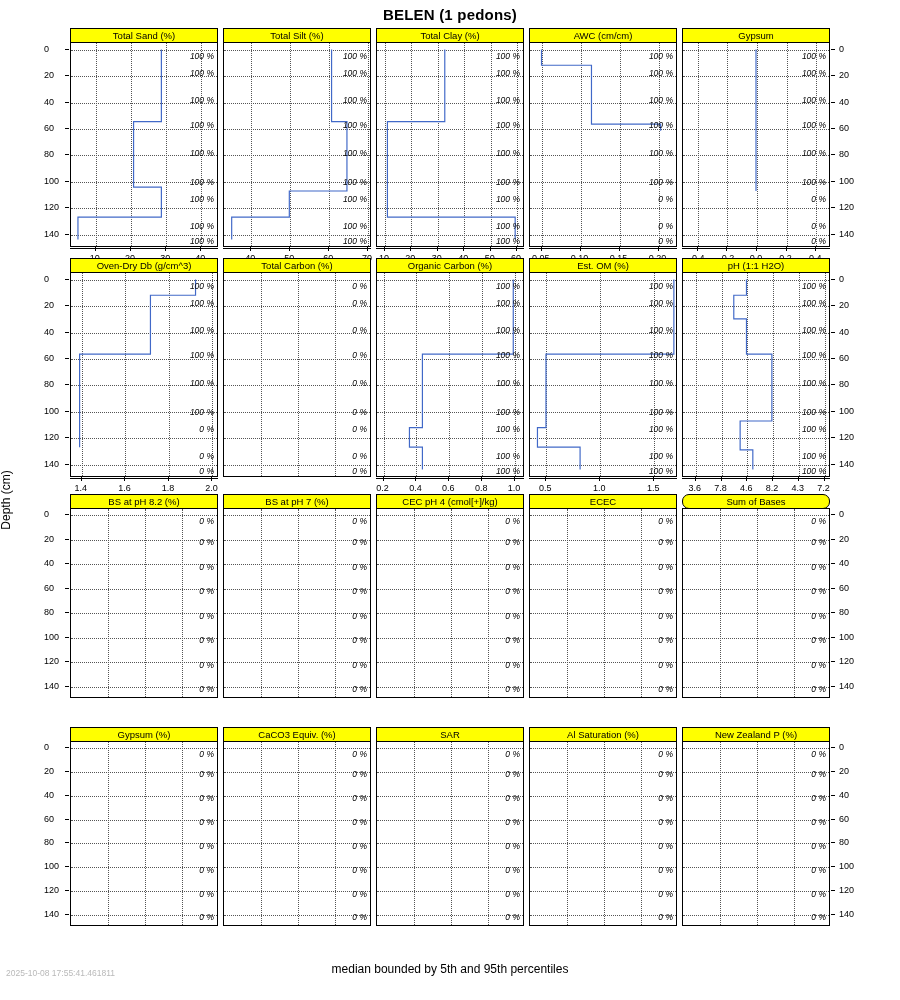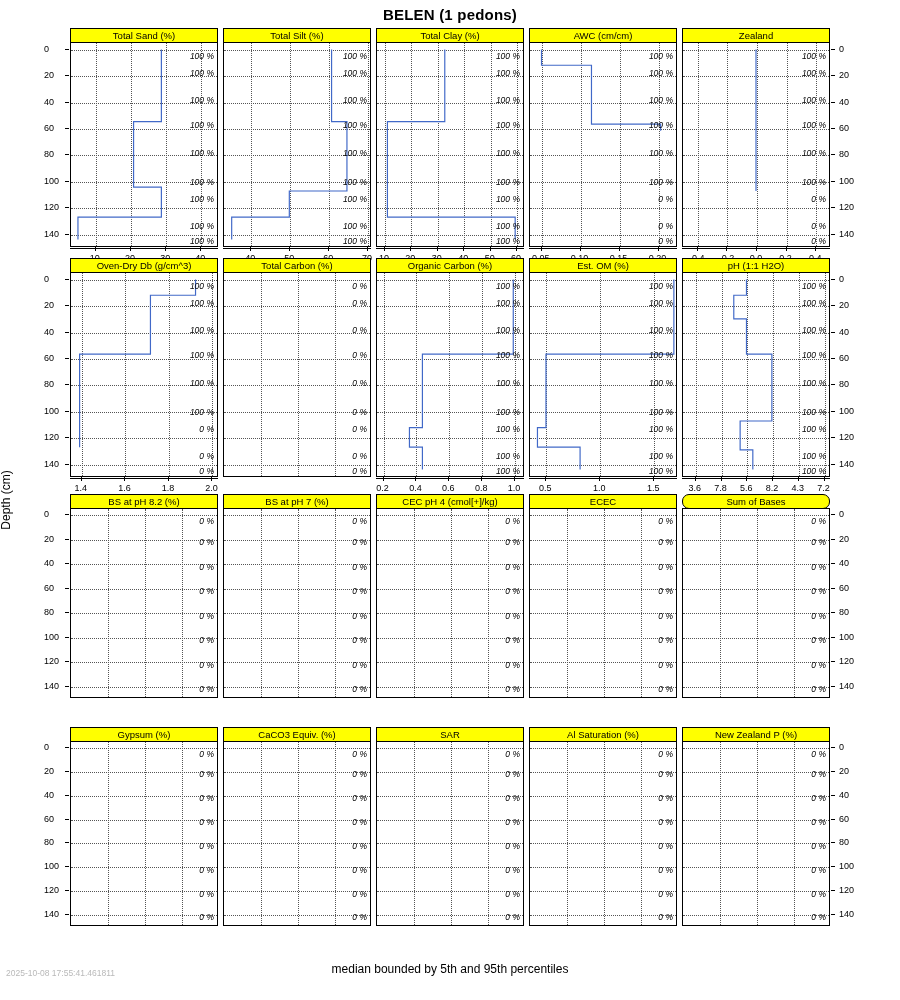--- a/index.html
+++ b/index.html
@@ -211,21 +211,21 @@
         <div class="xtick" style="left: 11.6842px; top: 225px;">0.05</div>
         <div class="tickmark-x" style="left: 50.6316px; top: 219px;"></div>
         <div class="xtick" style="left: 50.6316px; top: 225px;">0.10</div>
         <div class="tickmark-x" style="left: 89.5789px; top: 219px;"></div>
         <div class="xtick" style="left: 89.5789px; top: 225px;">0.15</div>
         <div class="tickmark-x" style="left: 128.526px; top: 219px;"></div>
         <div class="xtick" style="left: 128.526px; top: 225px;">0.20</div>
         <div class="axisline" style="left: 0px; width: 148px; top: 220px;"></div>
       </div>
       <div class="panel" style="left: 682px; width: 148px;">
-        <div class="strip" style="background: rgb(255, 255, 0);">Zealand</div>
+        <div class="strip" style="background: rgb(255, 255, 0);">Gypsum</div>
         <div class="plotbox" style="height: 205px;">
           <div class="gridv" style="left: 14.8px;"></div>
           <div class="gridv" style="left: 44.4px;"></div>
           <div class="gridv" style="left: 74px;"></div>
           <div class="gridv" style="left: 103.6px;"></div>
           <div class="gridv" style="left: 133.2px;"></div>
           <div class="gridh" style="top: 6.6129px;"></div>
           <div class="gridh" style="top: 33.0645px;"></div>
           <div class="gridh" style="top: 59.5161px;"></div>
           <div class="gridh" style="top: 85.9677px;"></div>
@@ -459,21 +459,21 @@
           <div class="lbl" style="top: 138.871px; color: rgb(0, 0, 0);">100 %</div>
           <div class="lbl" style="top: 156.065px; color: rgb(0, 0, 0);">100 %</div>
           <div class="lbl" style="top: 182.516px; color: rgb(0, 0, 0);">100 %</div>
           <div class="lbl" style="top: 198.387px; color: rgb(0, 0, 0);">100 %</div>
         </div>
         <div class="tickmark-x" style="left: 12.8696px; top: 219px;"></div>
         <div class="xtick" style="left: 12.8696px; top: 225px;">3.6</div>
         <div class="tickmark-x" style="left: 38.6087px; top: 219px;"></div>
         <div class="xtick" style="left: 38.6087px; top: 225px;">7.8</div>
         <div class="tickmark-x" style="left: 64.3478px; top: 219px;"></div>
-        <div class="xtick" style="left: 64.3478px; top: 225px;">5.6</div>
+        <div class="xtick" style="left: 64.3478px; top: 225px;">4.6</div>
         <div class="tickmark-x" style="left: 90.087px; top: 219px;"></div>
         <div class="xtick" style="left: 90.087px; top: 225px;">8.2</div>
         <div class="tickmark-x" style="left: 115.826px; top: 219px;"></div>
         <div class="xtick" style="left: 115.826px; top: 225px;">4.3</div>
         <div class="tickmark-x" style="left: 141.565px; top: 219px;"></div>
         <div class="xtick" style="left: 141.565px; top: 225px;">7.2</div>
         <div class="axisline" style="left: 0px; width: 148px; top: 220px;"></div>
       </div>
       <div class="ytick" style="left: 44px; top: 20.6129px;">0</div>
       <div class="tickmark-yl" style="left: 65px; top: 20.6129px;"></div>

